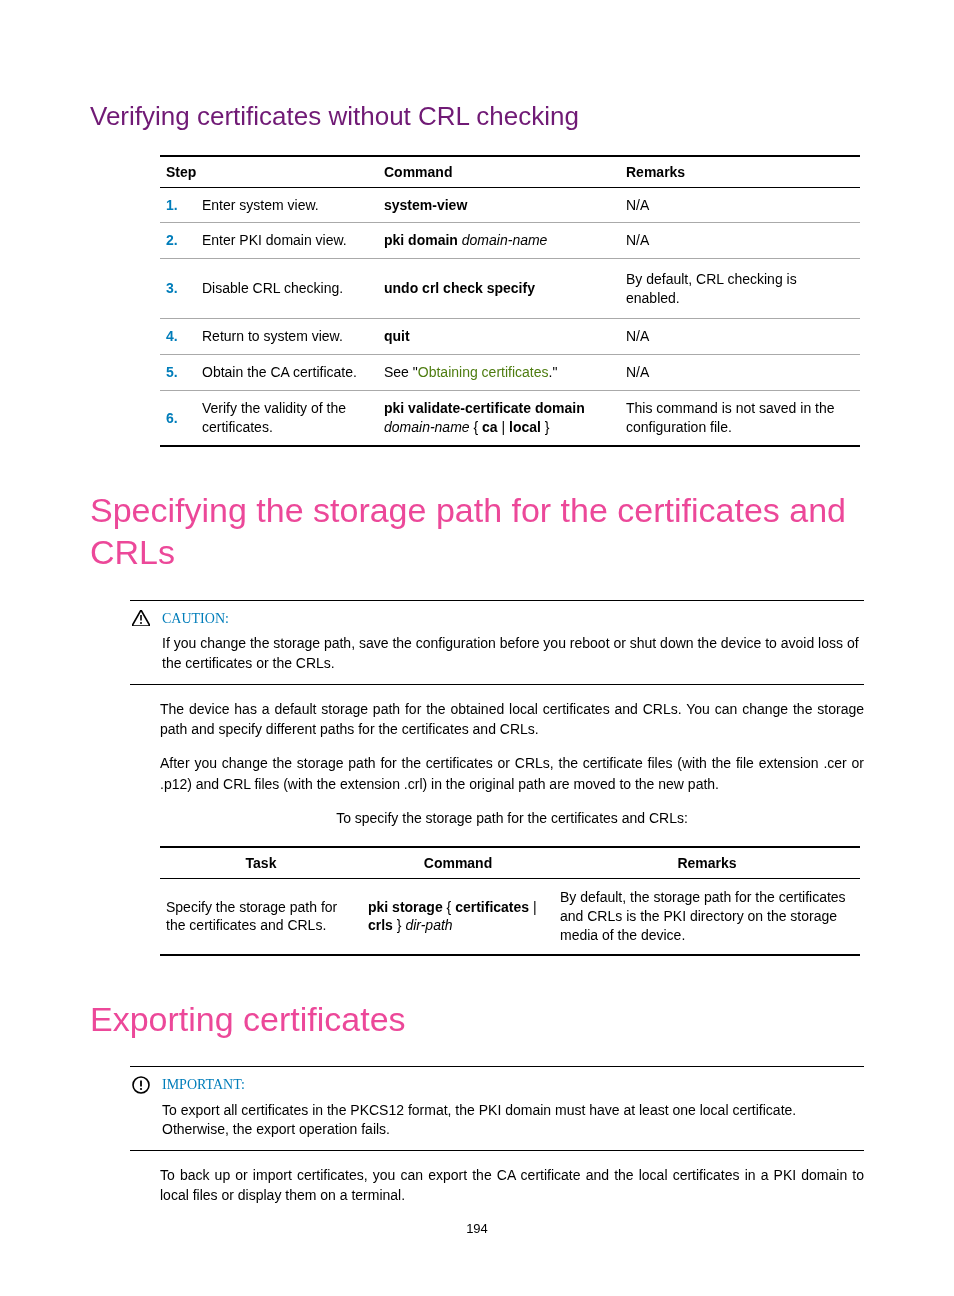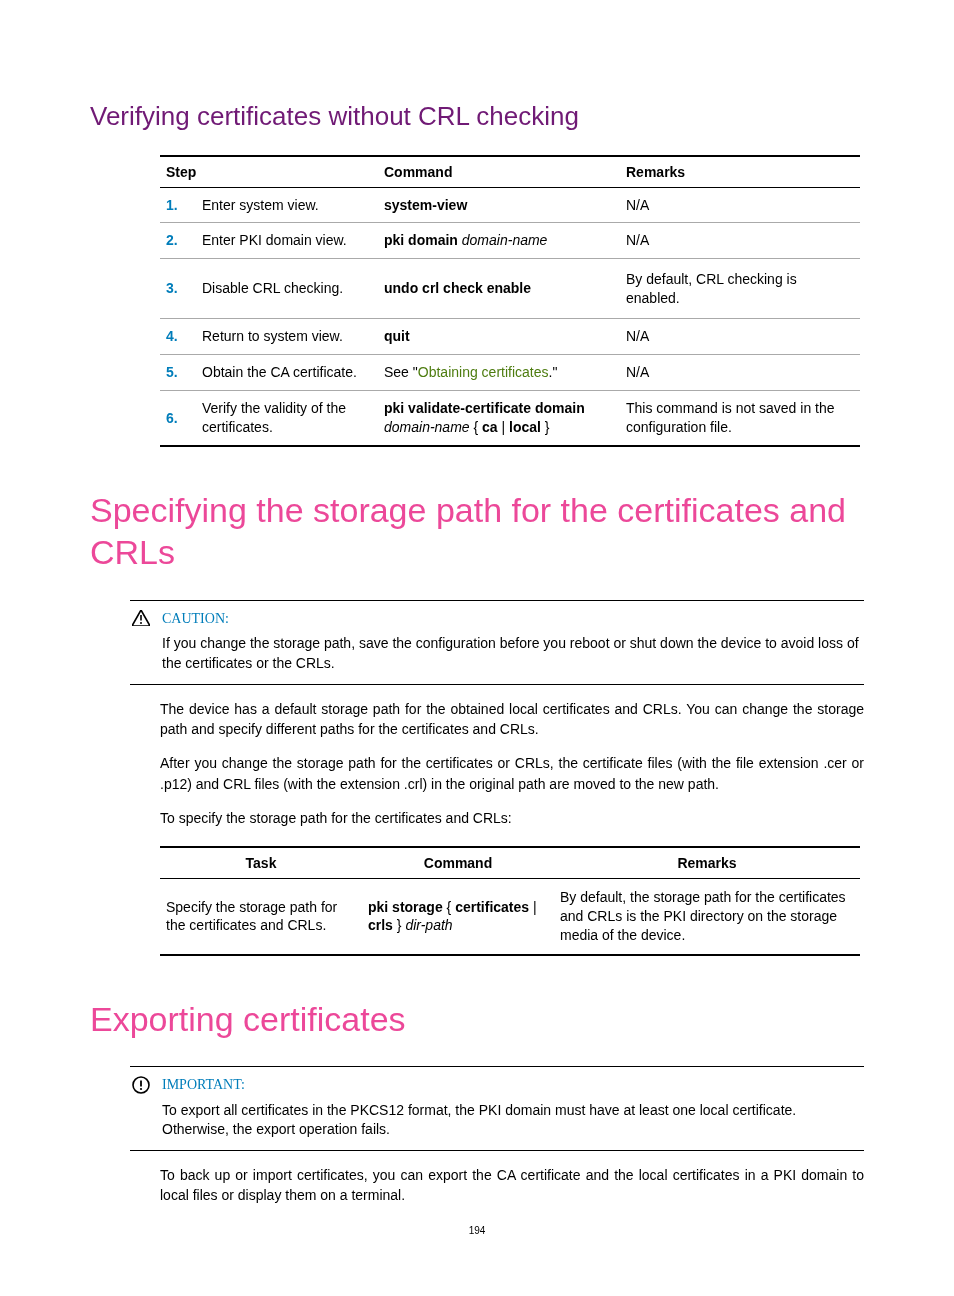--- a/index.html
+++ b/index.html
@@ -122,21 +122,21 @@
     padding: 9px 6px;
     vertical-align: middle;
     line-height: 1.35;
   }
   .page-num {
     position: absolute;
     bottom: 60px;
     width: 954px;
     left: 0;
     text-align: center;
-    font-size: 10px;
+    font-size: 13px;
   }
   .col-step1 { width: 26px; }
   .col-step2 { width: 170px; }
   .col-cmd   { width: 230px; }
   .col-rem   { }
   .col-task  { width: 190px; }
   .col-cmd2  { width: 180px; }
 </style>
 </head>
 <body>
@@ -162,21 +162,21 @@
       </tr>
       <tr>
         <td class="step-num">2.</td>
         <td>Enter PKI domain view.</td>
         <td><span class="bold">pki domain</span><span class="italic"> domain-name</span></td>
         <td>N/A</td>
       </tr>
       <tr style="height:60px;">
         <td class="step-num">3.</td>
         <td>Disable CRL checking.</td>
-        <td><span class="bold">undo crl check enable</span></td>
+        <td><span class="bold">undo crl check specify</span></td>
         <td>By default, CRL checking is enabled.</td>
       </tr>
       <tr>
         <td class="step-num">4.</td>
         <td>Return to system view.</td>
         <td><span class="bold">quit</span></td>
         <td>N/A</td>
       </tr>
       <tr>
         <td class="step-num">5.</td>
@@ -204,21 +204,21 @@
             <circle cx="9" cy="13" r="1" fill="#000"></circle>
           </svg>
       </div>
       <div class="callout-label">CAUTION:</div>
     </div>
     <div class="callout-body">If you change the storage path, save the configuration before you reboot or shut down the device to avoid loss of the certificates or the CRLs.</div>
   </div>
 
   <p class="para">The device has a default storage path for the obtained local certificates and CRLs. You can change the storage path and specify different paths for the certificates and CRLs.</p>
   <p class="para">After you change the storage path for the certificates or CRLs, the certificate files (with the file extension .cer or .p12) and CRL files (with the extension .crl) in the original path are moved to the new path.</p>
-  <p class="para" style="text-align:left;">To specify the storage path for the certificates and CRLs:</p>
+  <p class="para" style="text-align:center;">To specify the storage path for the certificates and CRLs:</p>
 
   <table class="task">
     <thead>
       <tr>
         <th class="col-task">Task</th>
         <th class="col-cmd2">Command</th>
         <th>Remarks</th>
       </tr>
     </thead>
     <tbody>

